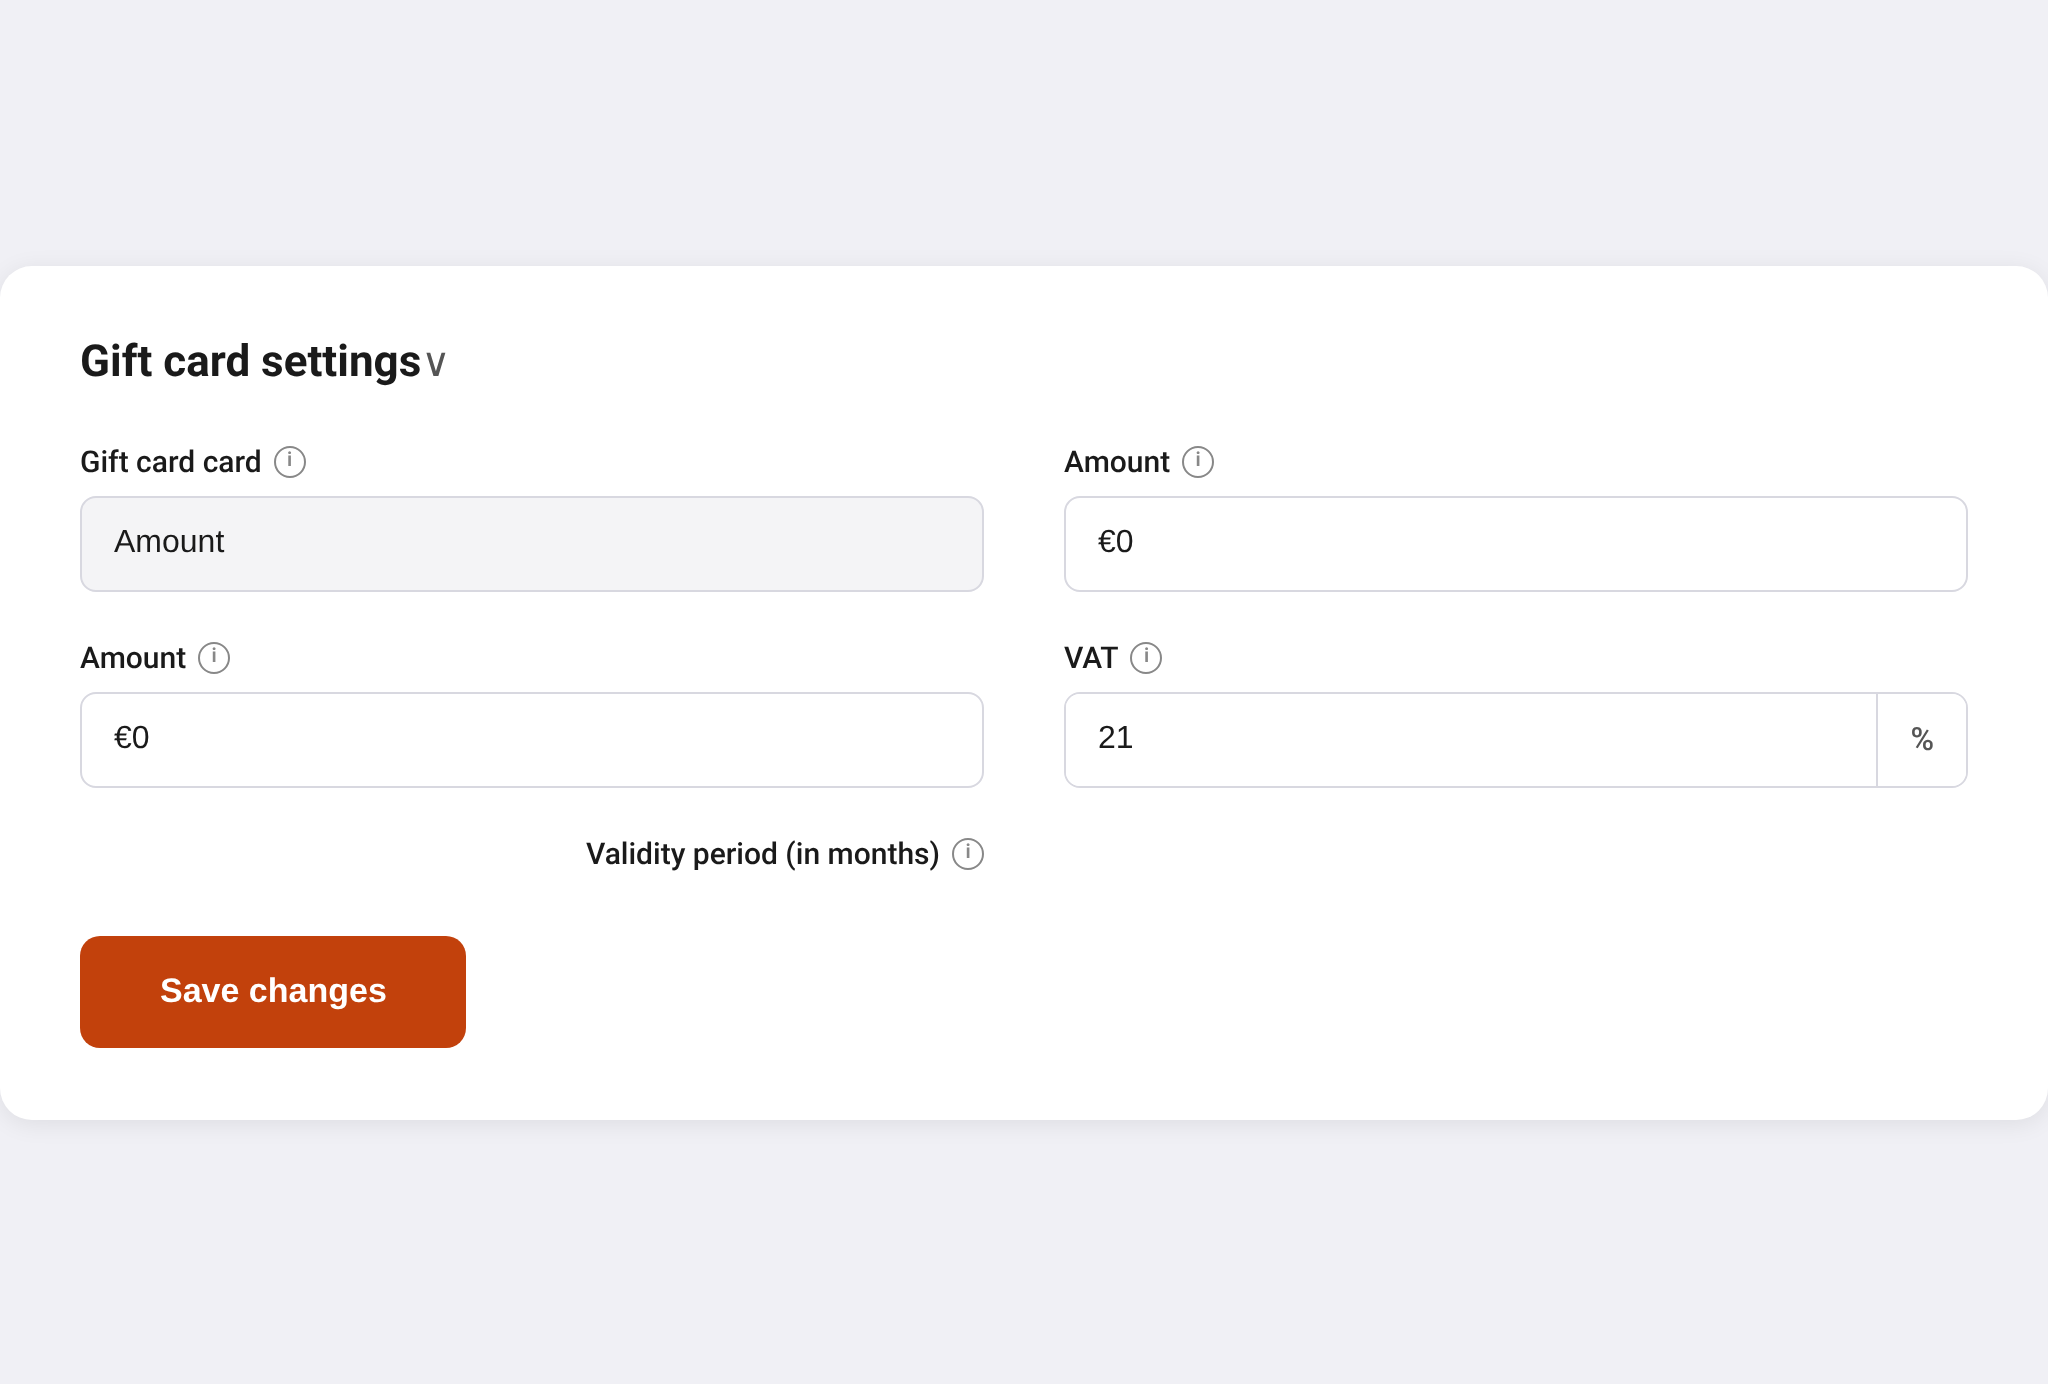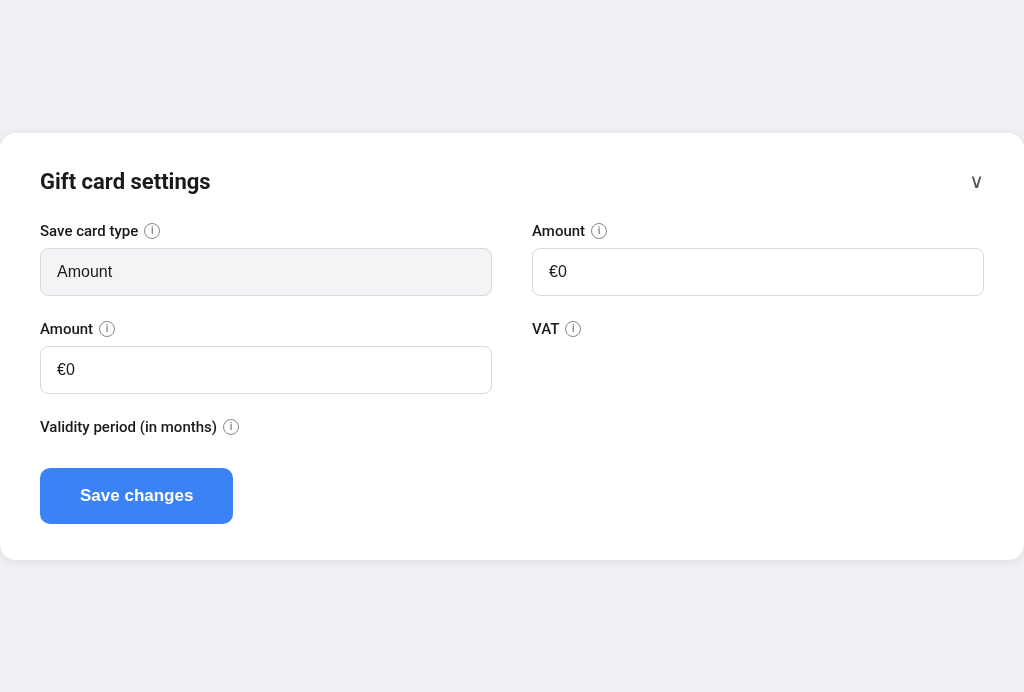--- a/index.html
+++ b/index.html
@@ -21,21 +21,20 @@
       background: #ffffff;
       border-radius: 16px;
       padding: 36px 40px;
       width: 1024px;
       max-width: 1024px;
       box-shadow: 0 2px 12px rgba(0,0,0,0.08);
     }
 
     .card-header {
       display: flex;
-      justify-content: space-between;
       align-items: center;
       margin-bottom: 28px;
     }
 
     .card-title {
       font-size: 22px;
       font-weight: 700;
       color: #1a1a1a;
     }
 
@@ -52,20 +51,21 @@
     }
 
     .form-group {
       display: flex;
       flex-direction: column;
       gap: 8px;
     }
 
     .form-group.full-width {
       grid-column: 1 / 2;
+      align-items: flex-end;
     }
 
     .form-label {
       font-size: 15px;
       font-weight: 500;
       color: #1a1a1a;
       display: flex;
       align-items: center;
       gap: 6px;
     }
@@ -123,21 +123,21 @@
       padding: 0 16px;
       background: #ffffff;
       border-left: 1.5px solid #d8d8e0;
       font-size: 16px;
       color: #555;
       font-weight: 500;
     }
 
     .save-btn {
       margin-top: 32px;
-      background: #3b82f6;
+      background: #c2410c;
       color: #ffffff;
       border: none;
       border-radius: 10px;
       padding: 18px 40px;
       font-size: 17px;
       font-weight: 600;
       cursor: pointer;
       transition: background 0.2s;
     }
   </style>
@@ -147,21 +147,21 @@
 <div class="card">
   <div class="card-header">
     <h2 class="card-title">Gift card settings</h2>
     <span class="chevron-icon">∨</span>
   </div>
 
   <div class="form-grid">
 
     <div class="form-group">
       <label class="form-label">
-        <span>Save card type</span>
+        <span>Gift card card</span>
         <span class="info-icon">i</span>
       </label>
       <input class="form-input gift-card-type-input" type="text" readonly="" value="Amount" style="">
     </div>
 
     <div class="form-group">
       <label class="form-label">
         <span>Amount</span>
         <span class="info-icon">i</span>
       </label>
@@ -174,20 +174,24 @@
         <span class="info-icon">i</span>
       </label>
       <input class="form-input" type="text" value="€0" style="">
     </div>
 
     <div class="form-group">
       <label class="form-label">
         <span>VAT</span>
         <span class="info-icon">i</span>
       </label>
+      <div class="vat-wrapper">
+        <input class="form-input" type="text" value="21" style="">
+        <span class="vat-suffix">%</span>
+      </div>
     </div>
 
     <div class="form-group full-width">
       <label class="form-label">
         <span>Validity period (in months)</span>
         <span class="info-icon">i</span>
       </label>
     </div>
 
   </div>

